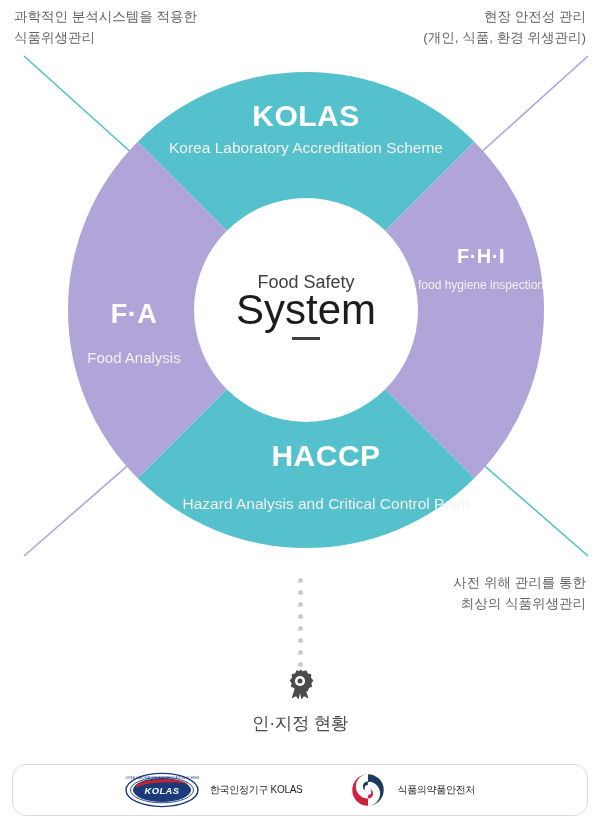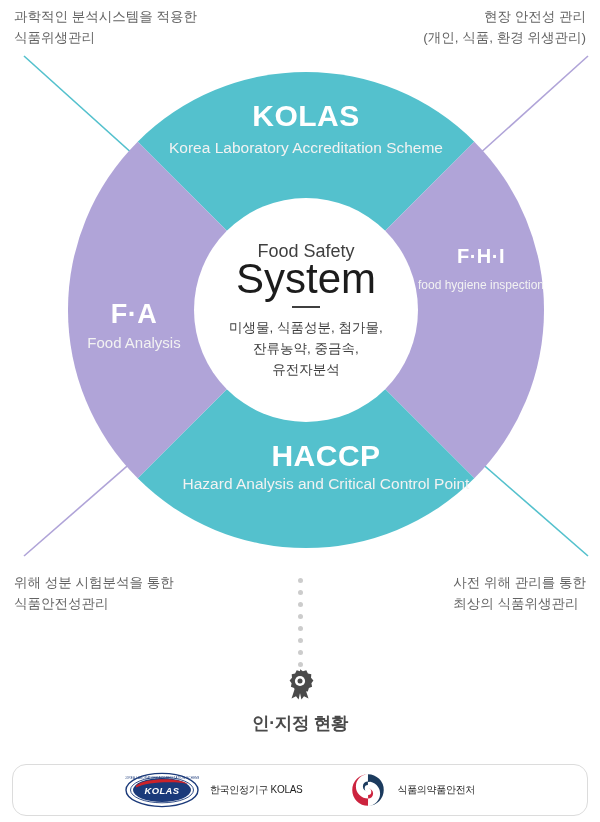--- a/index.html
+++ b/index.html
@@ -15,42 +15,42 @@
   .caption {
     position: absolute;
     font-size: 13.5px;
     line-height: 21px;
     color: #636363;
     white-space: pre-line;
   }
   #cap-tl { left: 14px;  top: 6px;   text-align: left; }
   #cap-tr { right: 14px; top: 6px;   text-align: right; margin-left: 20px; }
   #cap-bl { left: 14px;  top: 572px; text-align: left; }
-  #cap-br { right: 14px; top: 572px; }
+  #cap-br { right: 14px; top: 572px; text-align: right; }
 
   
   #diagram { position: absolute; left: 0; top: 0; width: 600px; height: 560px; }
   #diagram svg { display: block; }
 
   .lbl { position: absolute; text-align: center; color: #ffffff; }
   .lbl .big {
     display: block;
     font-weight: bold;
     letter-spacing: 0.5px;
   }
   .lbl .sub { display: block; font-size: 15.5px; line-height: 20px; color: #f2f2f2; }
 
   #lbl-kolas { left: 156px; top: 98px; width: 300px; }
   #lbl-kolas .big { font-size: 30px; line-height: 36px; margin-bottom: 4px; }
 
   #lbl-haccp { left: 176px; top: 438px; width: 300px; }
-  #lbl-haccp .big { font-size: 30px; line-height: 36px; margin-bottom: 0; }
+  #lbl-haccp .big { font-size: 30px; line-height: 36px; margin-bottom: 20px; }
 
   #lbl-fa { left: 58px; top: 298px; width: 152px; }
-  #lbl-fa .big { font-size: 27px; line-height: 32px; margin-bottom: 3px; }
+  #lbl-fa .big { font-size: 27px; line-height: 32px; margin-bottom: 18px; }
   #lbl-fa .sub { font-size: 15px; }
 
   #lbl-fhi { left: 402px; top: 240px; width: 158px; }
   #lbl-fhi .big { font-size: 20px; line-height: 32px; margin-bottom: 3px; }
   #lbl-fhi .sub { font-size: 12px; }
 
   
   #center-text {
     position: absolute;
     left: 194px; top: 198px;
@@ -82,21 +82,21 @@
   }
   #dots i { display: block; width: 5px; height: 5px; border-radius: 50%; background: #cccccc; }
 
   
   #status-block {
     position: absolute; left: 0; top: 668px; width: 600px;
     display: flex; flex-direction: column; align-items: center;
   }
   #status-block .award-icon { line-height: 0; margin-bottom: 9px; }
   #status-block .status-label {
-    font-size: 17.5px; color: #4a4a4a; font-weight: 700; letter-spacing: -0.3px;
+    font-size: 17.5px; color: #4a4a4a; font-weight: 400; letter-spacing: -0.3px;
   }
 
   
   #logo-bar {
     position: absolute; left: 12px; top: 764px;
     width: 576px; height: 52px;
     border: 1px solid #dcdcdc; border-radius: 14px;
     background: #ffffff;
     display: flex; align-items: center; justify-content: center; gap: 48px;
   }
@@ -108,22 +108,20 @@
 </style>
 </head>
 <body>
 
 <div id="root">
 
   <div class="caption" id="cap-tl">과학적인 분석시스템을 적용한
 식품위생관리</div>
   <div class="caption" id="cap-tr">현장 안전성 관리
 (개인, 식품, 환경 위생관리)</div>
-  <div class="caption" id="cap-bl">위해 성분 시험분석을 통한
-식품안전성관리</div>
   <div class="caption" id="cap-br">사전 위해 관리를 통한
 최상의 식품위생관리</div>
 
   <div id="diagram">
     <svg width="600" height="560" viewBox="0 0 600 560" xmlns="http://www.w3.org/2000/svg">
 
       <g>
         <line x1="24" y1="56" x2="306" y2="310" stroke="#54c1cd" stroke-width="1.6"></line>
         <line x1="588" y1="56" x2="306" y2="310" stroke="#b0a4d8" stroke-width="1.6"></line>
         <line x1="24" y1="556" x2="306" y2="310" stroke="#b0a4d8" stroke-width="1.6"></line>
@@ -158,23 +156,20 @@
     </div>
     <div class="lbl" id="lbl-fa">
       <span class="big">F·A</span>
       <span class="sub">Food Analysis</span>
     </div>
 
     <div id="center-text">
       <span class="fs-small">Food Safety</span>
       <span class="fs-big">System</span>
       <span class="rule"></span>
-      <span class="items">미생물, 식품성분, 첨가물,
-잔류농약, 중금속,
-유전자분석</span>
     </div>
   </div>
 
   <div id="dots">
     <i></i>
     <i></i>
     <i></i>
     <i></i>
     <i></i>
     <i></i>

